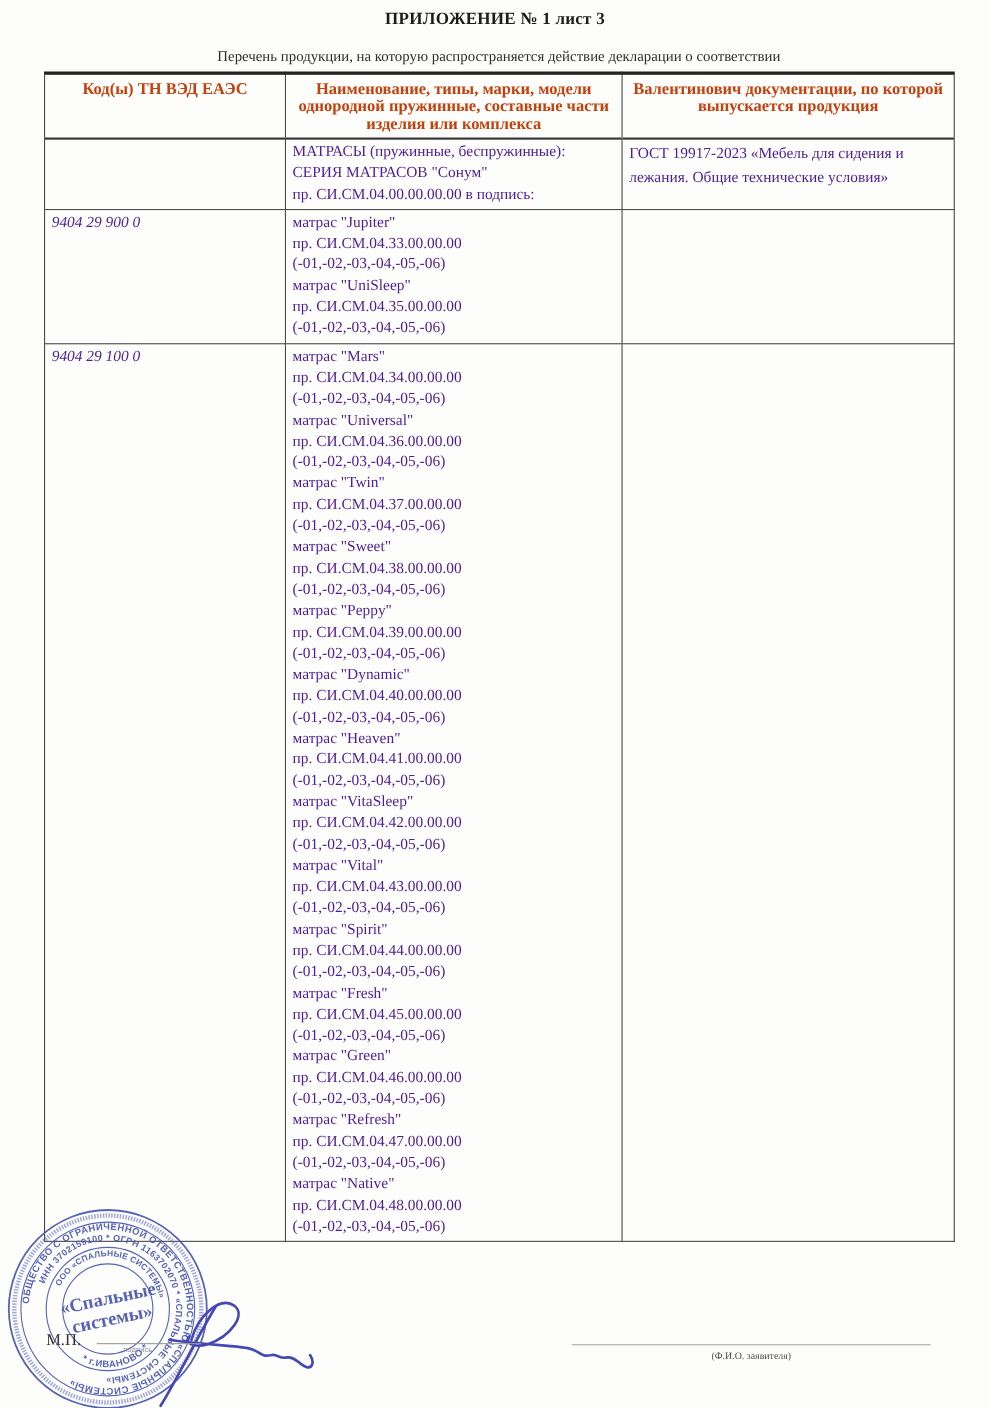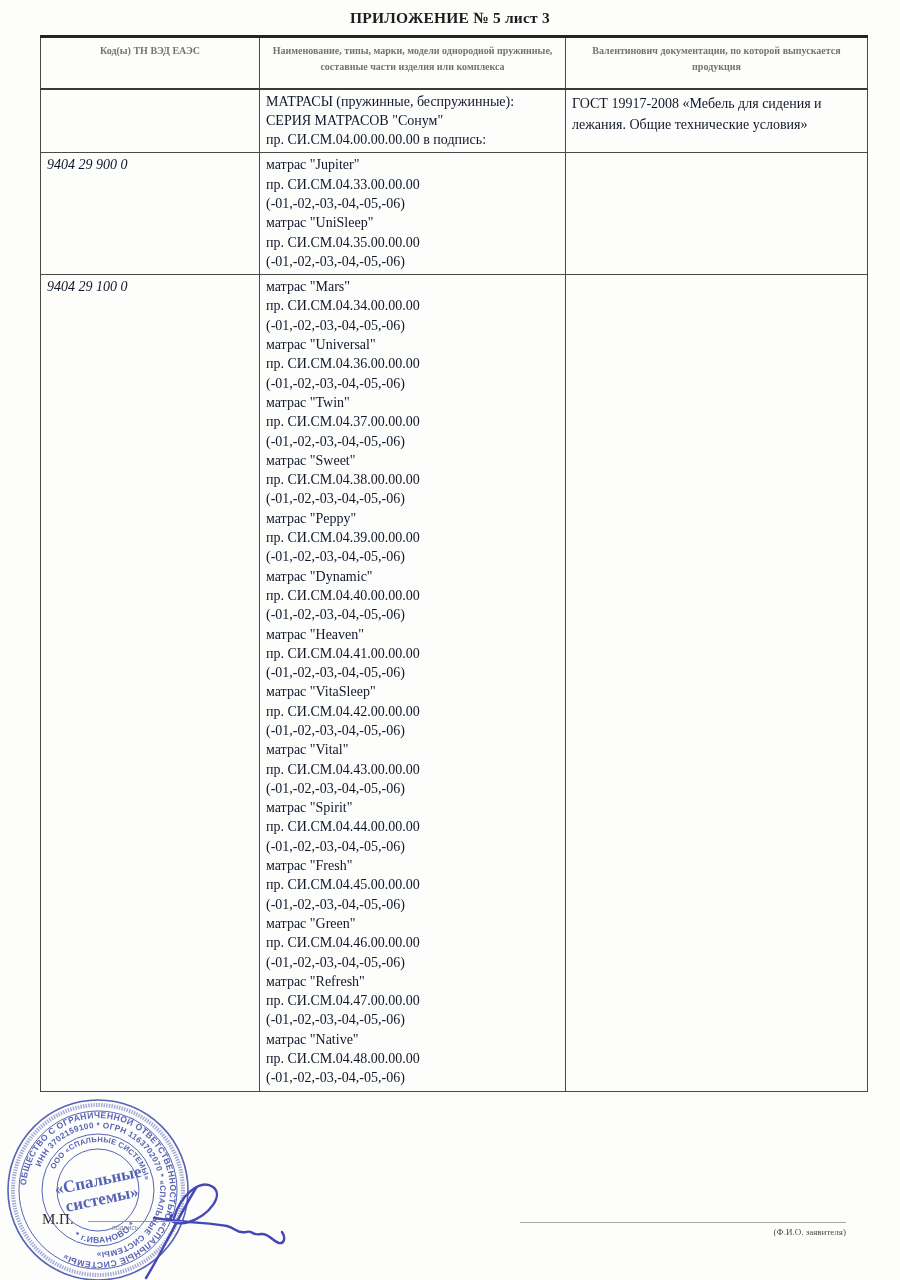--- a/index.html
+++ b/index.html
@@ -28,35 +28,35 @@
     border-collapse: collapse;
     table-layout: fixed;
   }
   table.products th, table.products td {
     border: 1px solid #4a4a4a;
     vertical-align: top;
     overflow: hidden;
   }
   table.products thead tr { border-top: 3px solid #242424; }
   table.products th {
-    font-size: 10px;
+    font-size: 15px;
     font-weight: bold;
     text-align: center;
     padding: 5px 8px 4px 8px;
     line-height: 16px;
     height: 52px;
     box-sizing: border-box;
     border-bottom: 2px solid #3a3a3a;
-    color:#737373;
+    color:#c2410c;
   }
   table.products td {
     font-size: 14px;
     line-height: 19.3px;
     padding: 2px 6px 3px 6px;
-    color:#0f172a;
+    color:#4c1d95;
   }
   td.code-cell { padding-left: 4px; font-style: italic; }
   tr.group-row td { height: 52px; }
   .pline { white-space: nowrap; }
   .doc-text { line-height: 21px; padding-top: 1px; }
 
   .footer-item { position: absolute; }
   .mp-label { left: 42px; top: 1186px; font-size: 15px; color:#333;margin-top:25px; }
   .sig-line-left {
     left: 88px; top: 1221px; width: 95px;
@@ -69,34 +69,35 @@
   .applicant-name {
     left: 520px; top: 1190px; width: 326px;
     text-align: center; font-size: 15px; color:#333;
   }
   .sig-line-right {
     left: 520px; top: 1222px; width: 326px;
     border-top: 1px solid #a8a8a8; height: 0;
   }
   .applicant-caption {
     left: 520px; top: 1227px; width: 326px;
-    text-align: right; font-size: 9px; color:#4c4c4c;
+    text-align: center; font-size: 9px; color:#4c4c4c;
   }
   .stamp-svg { position: absolute; left: 2px; top: 1094px; opacity: .93; }
   .signature-svg { position: absolute; left: 130px; top: 1168px; }
 </style>
 </head>
 <body>
 
 <div class="page">
 
   <div class="doc-header">
-    <div class="t2">ПРИЛОЖЕНИЕ № 5 лист 3</div>
+    <div class="t2">ПРИЛОЖЕНИЕ № 1 лист 3</div>
   </div>
 
+  <div class="subtitle">Перечень продукции, на которую распространяется действие декларации о соответствии</div>
 
   <table class="products">
     <colgroup>
       <col style="width:219px">
         <col style="width:306px">
         <col style="width:302px">
     </colgroup>
     <thead>
       <tr>
         <th>Код(ы) ТН ВЭД ЕАЭС</th>
@@ -109,21 +110,21 @@
         <td class="code-cell"></td>
         <td>
           <div>
 
           <div class="pline">МАТРАСЫ (пружинные, беспружинные):</div>
               <div class="pline">СЕРИЯ МАТРАСОВ "Сонум"</div>
               <div class="pline">пр. СИ.СМ.04.00.00.00.00 в подпись:</div>
             </div>
         </td>
         <td>
-          <div class="doc-text">ГОСТ 19917-2008 «Мебель для сидения и лежания. Общие технические условия»</div>
+          <div class="doc-text">ГОСТ 19917-2023 «Мебель для сидения и лежания. Общие технические условия»</div>
         </td>
       </tr>
       <tr>
         <td class="code-cell">9404 29 900 0</td>
         <td>
           <div>
 
               <div class="pline">матрас "Jupiter"</div>
               <div class="pline">пр. СИ.СМ.04.33.00.00.00</div>
               <div class="pline">(-01,-02,-03,-04,-05,-06)</div>

